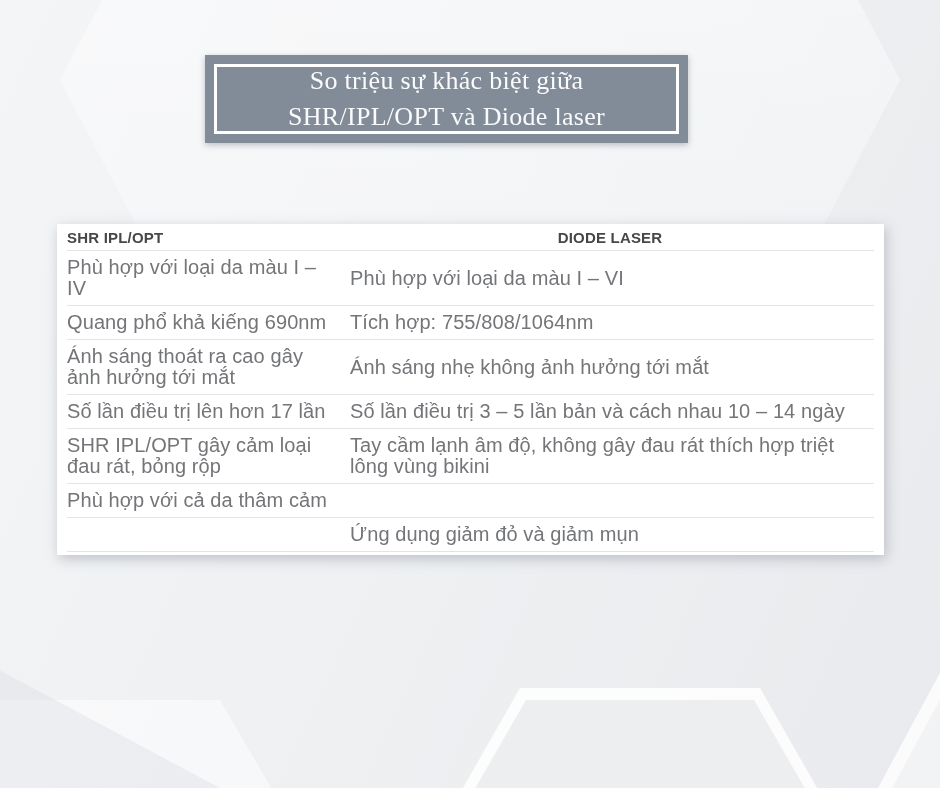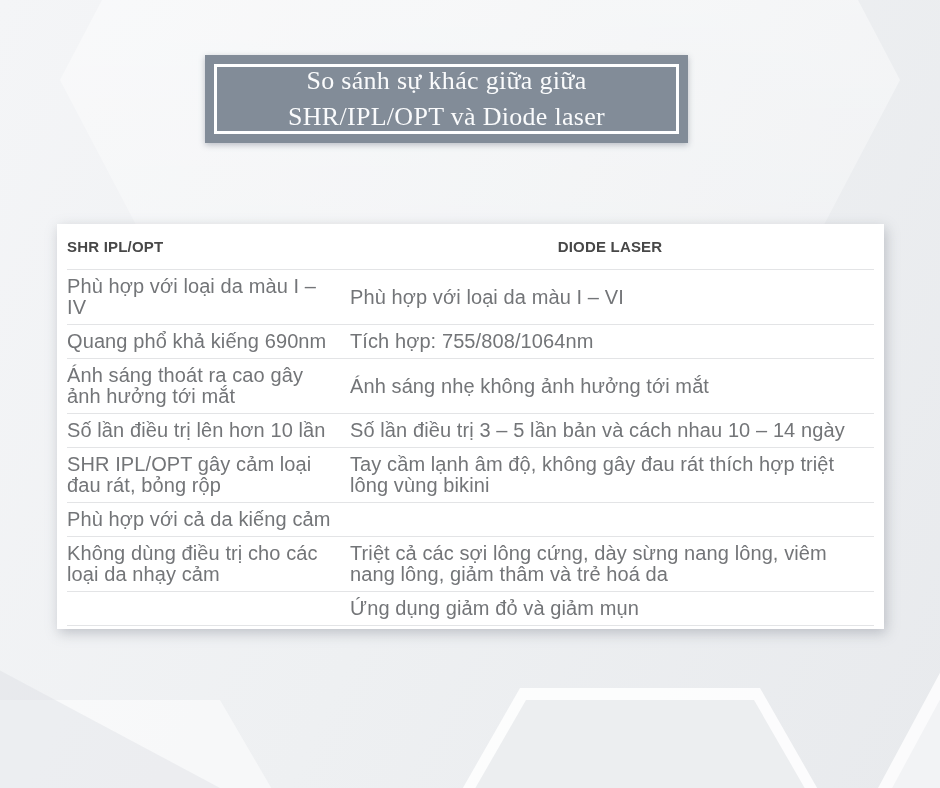--- a/index.html
+++ b/index.html
@@ -62,21 +62,21 @@
     background: #ffffff;
     padding: 0 10px 3px 10px;
     box-shadow: 2px 4px 12px rgba(130,136,146,0.45);
   }
   .t-row {
     display: grid;
     grid-template-columns: 283px 1fr;
     align-items: center;
     border-bottom: 1px solid #e3e4e6;
   }
-  .t-head { height: 46px; }
+  .t-head { height: 27px; }
   .t-head .cell { font-weight: 700; color: #474747; font-size: 15px; letter-spacing: 0.2px; }
   .t-head .cell-right { text-align: center; }
   .t-body { padding: 6px 0; min-height: 34px; }
   .cell {
     font-size: 20px;
     line-height: 21px;
     color: #737578;
     letter-spacing: 0.1px;
   }
   .cell-left  { padding-right: 14px; }
@@ -88,21 +88,21 @@
 <div class="hex hex-top"></div>
 <div class="hex hex-b1"></div>
 <div class="hex hex-b1-in"></div>
 <div class="hex hex-b2"></div>
 <div class="hex hex-b2-in"></div>
 <div class="hex hex-b3"></div>
 <div class="wedge-bl"></div>
 
 <div class="title-banner">
   <div class="title-inner-border"></div>
-  <div class="title-line">So sánh sự khác giữa giữa</div>
+  <div class="title-line">So triệu sự khác biệt giữa</div>
   <div class="title-line">SHR/IPL/OPT và Diode laser</div>
 </div>
 
 <div class="card">
 
   <div class="t-row t-head">
     <div class="cell cell-left">SHR IPL/OPT</div>
     <div class="cell cell-right">DIODE LASER</div>
   </div>
 
@@ -116,36 +116,32 @@
     <div class="cell cell-right">Tích hợp: 755/808/1064nm</div>
   </div>
 
 
   <div class="t-row t-body">
     <div class="cell cell-left">Ánh sáng thoát ra cao gây ảnh hưởng tới mắt</div>
     <div class="cell cell-right">Ánh sáng nhẹ không ảnh hưởng tới mắt</div>
   </div>
 
   <div class="t-row t-body">
-    <div class="cell cell-left">Số lần điều trị lên hơn 10 lần</div>
+    <div class="cell cell-left">Số lần điều trị lên hơn 17 lần</div>
     <div class="cell cell-right">Số lần điều trị  3 – 5 lần bản và cách nhau 10 – 14 ngày</div>
   </div>
 
   <div class="t-row t-body">
     <div class="cell cell-left">SHR IPL/OPT gây cảm loại đau rát, bỏng rộp</div>
     <div class="cell cell-right">Tay cầm lạnh âm độ, không gây đau rát thích hợp triệt lông vùng bikini</div>
   </div>
 
   <div class="t-row t-body">
-    <div class="cell cell-right">Phù hợp với cả da kiếng cảm</div>
+    <div class="cell cell-right">Phù hợp với cả da thâm cảm</div>
   </div>
 
-  <div class="t-row t-body">
-    <div class="cell cell-left">Không dùng điều trị cho các loại da nhạy cảm</div>
-    <div class="cell cell-right">Triệt cả các sợi lông cứng, dày sừng nang lông, viêm nang lông, giảm thâm và trẻ hoá da</div>
-  </div>
 
   <div class="t-row t-body">
     <div class="cell cell-left"></div>
     <div class="cell cell-right">Ứng dụng giảm đỏ và giảm mụn</div>
   </div>
 
 </div>
 
 </body></html>

